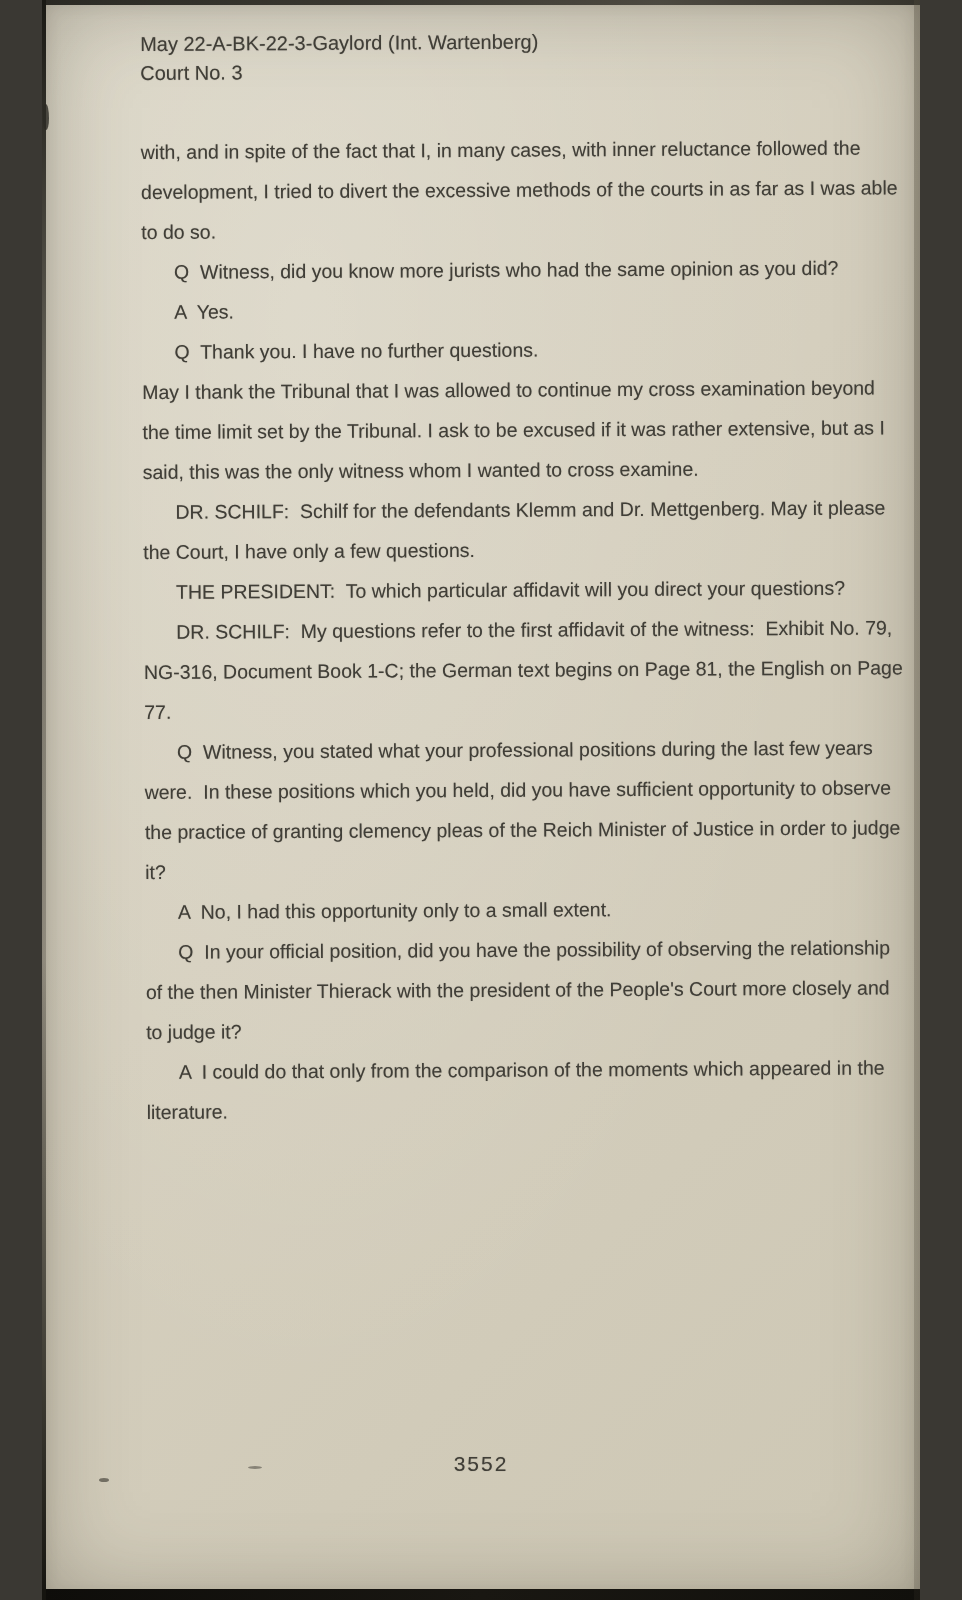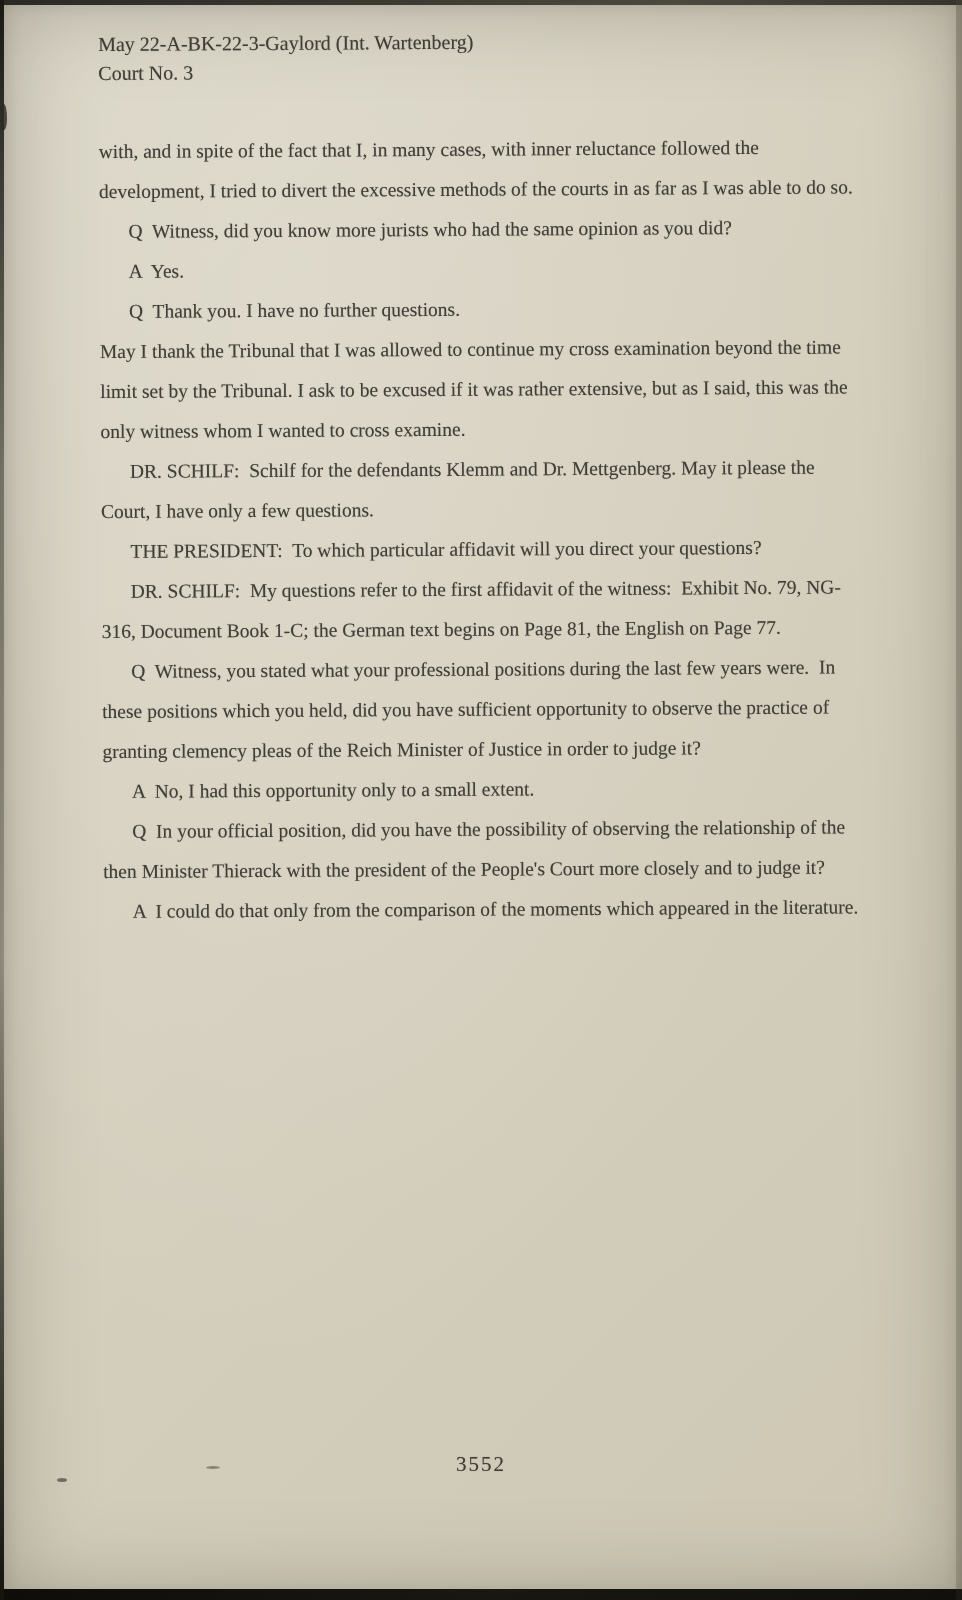--- a/index.html
+++ b/index.html
@@ -2,29 +2,29 @@
 <html><head>
 <meta charset="utf-8">
 <style>
   html, body {
     margin: 0;
     padding: 0;
     background: #3a3833;
   }
   .scan {
     position: relative;
-    width: 962px;
+    width: 878px;
     height: 1600px;
     margin: 0 auto;
     overflow: hidden;
     background:
       radial-gradient(ellipse at 30% 20%, rgba(255,255,250,0.18), rgba(0,0,0,0) 60%),
       linear-gradient(135deg, #d9d4c4 0%, #d5cfbe 45%, #cdc7b4 100%);
     box-shadow: inset 0 0 90px rgba(70,62,48,0.35), inset 0 0 18px rgba(60,52,40,0.25);
-    font-family: Liberation Serif, serif;
+    font-family: Liberation Sans, sans-serif;
     color: #403e37;
   }
   
   .edge-top {
     position: absolute; top: 0; left: 0; right: 0; height: 5px;
     background: linear-gradient(90deg, #14130f 0%, #23211b 35%, #3a3730 70%, #23211b 100%);
     opacity: 0.85;
   }
   .edge-bottom {
     position: absolute; bottom: 0; left: 0; right: 0; height: 11px;

